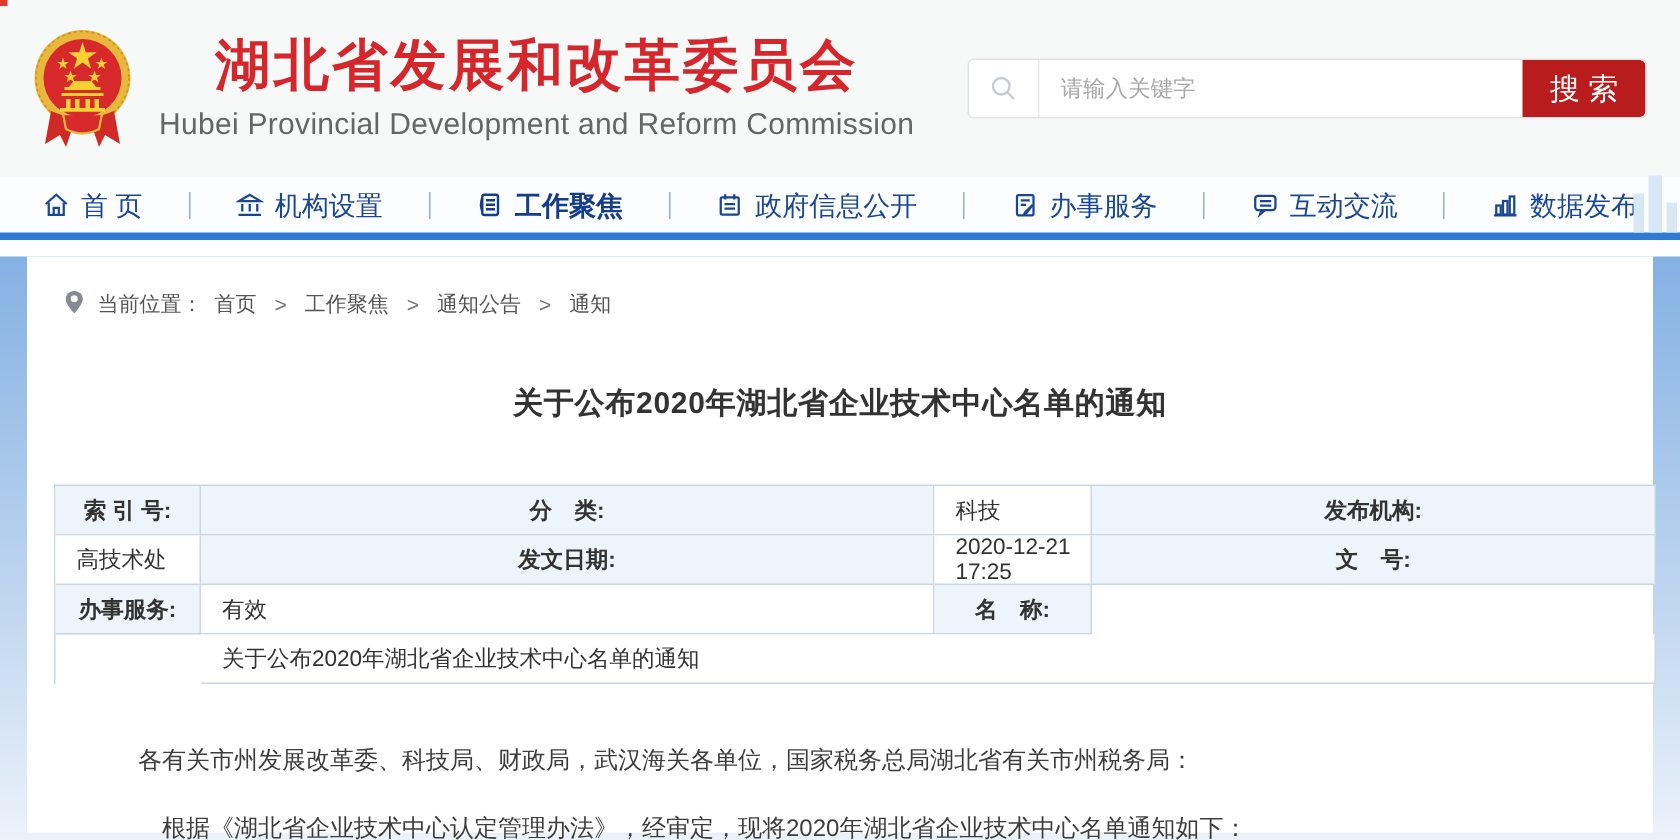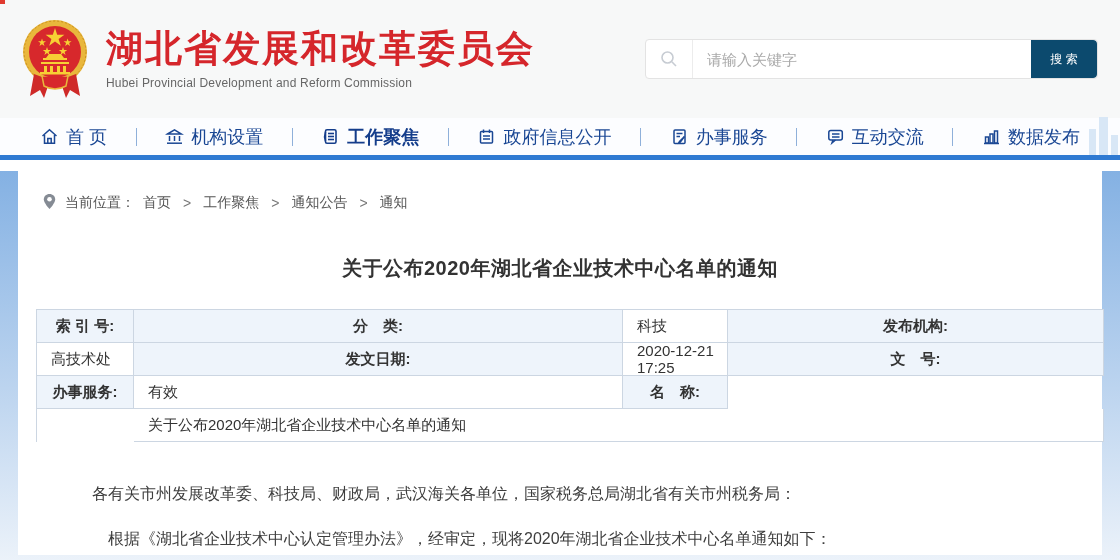--- a/index.html
+++ b/index.html
@@ -6,59 +6,59 @@
   html,body { width:1120px; height:560px; overflow:hidden;
     font-family:"Liberation Sans","DejaVu Sans",sans-serif; background:#fff; }
 
   
   .site-header { position:relative; height:118px; background:#f7f8f8;
     display:flex; align-items:center; justify-content:space-between; padding:0 22px; }
   .corner-mark { position:absolute; left:0; top:0; width:5px; height:4px; background:#e03a2f; }
   .brand { display:flex; align-items:center; gap:18px; cursor:pointer; }
   .emblem { width:66px; height:86px; flex:0 0 auto; }
   .brand-text .cn { font-size:37px; font-weight:bold; color:#d5262b; letter-spacing:2px; line-height:1.15;text-align:center; }
-  .brand-text .en { font-size:12px; color:#666; margin-top:6px; letter-spacing:0.2px; }
+  .brand-text .en { font-size:20px; color:#666; margin-top:6px; letter-spacing:0.2px;text-align:center; }
 
   .search-box { display:flex; align-items:flex-start; width:453px; height:40px;
     background:#fff; border:1px solid #e3e3e3; border-radius:4px; overflow:hidden; }
   .search-icon-wrap { width:47px; height:100%; display:flex; align-items:center; justify-content:center;
     border-right:1px solid #ececec; }
   .search-box input { flex:1; height:100%; border:none; outline:none; padding:0 14px;
     font-size:15px; color:#333; background:transparent;
     font-family:"Liberation Sans","DejaVu Sans",sans-serif; }
   .search-box input::placeholder { color:#a9a9a9; }
-  .search-btn { width:66px; height:100%; border:none; background:#0c4a6e; color:#fff;
-    font-size:12px; cursor:pointer; border-radius:0 4px 4px 0;
+  .search-btn { width:82px; height:100%; border:none; background:#b91c1c; color:#fff;
+    font-size:20px; cursor:pointer; border-radius:0 4px 4px 0;
     font-family:"Liberation Sans","DejaVu Sans",sans-serif; }
 
   
   .main-nav { position:relative; height:42px; background:#fcfdff;
     border-bottom:5px solid #2f7ad2; display:flex; align-items:center;
-    justify-content:space-between; padding:0 40px; }
+    justify-content:space-between; padding:0 28px; }
   .nav-item { display:flex; align-items:center; gap:7px; font-size:18px;
     color:#1a4794; cursor:pointer; white-space:nowrap; }
   .nav-item.active { font-weight:bold; color:#143d8b; }
   .nav-item svg { display:block; }
   .nav-sep { width:1px; height:18px; background:#8fb0da; }
   .nav-skyline { position:absolute; right:2px; bottom:0; display:flex; align-items:flex-end; gap:3px; }
   .nav-skyline i { display:block; background:#d8e7f6; }
 
   
   .page-bg { height:395px; background:linear-gradient(#84b1e3,#bcd4ef 55%,#edf3fa); }
   .content-card { margin:11px 18px 0; background:#fff; height:384px; padding:22px 18px 0; }
 
   .breadcrumb { display:flex; align-items:center; gap:8px; font-size:14px; color:#555; padding-left:6px; }
   .breadcrumb .crumb { cursor:pointer; }
   .breadcrumb .crumb-sep { color:#777; margin:0 4px; }
 
   .article-title { text-align:center; font-size:20px; font-weight:bold; color:#333;
     margin-top:42px; letter-spacing:0.5px; }
 
   
-  .meta-table { margin:27px auto 0; width:1068px; border-top:1px solid #ccd6e2;
+  .meta-table { margin:41px auto 0; width:1068px; border-top:1px solid #ccd6e2;
     border-left:1px solid #ccd6e2; display:grid;
     grid-template-columns:97px 489px 105px 1fr; }
   .meta-table .cell { border-right:1px solid #ccd6e2; border-bottom:1px solid #ccd6e2;
     height:33px; display:flex; align-items:center; font-size:15px; color:#333; }
   .meta-table .lab { background:#eef4fb; font-weight:bold; justify-content:center; }
   .meta-table .val { padding-left:14px; background:#fff; }
   .meta-table .span3 { grid-column:2 / 5; }
 
   
   .article-body { font-size:16px; color:#3d3d3d; line-height:1.5; padding:0 24px; }

